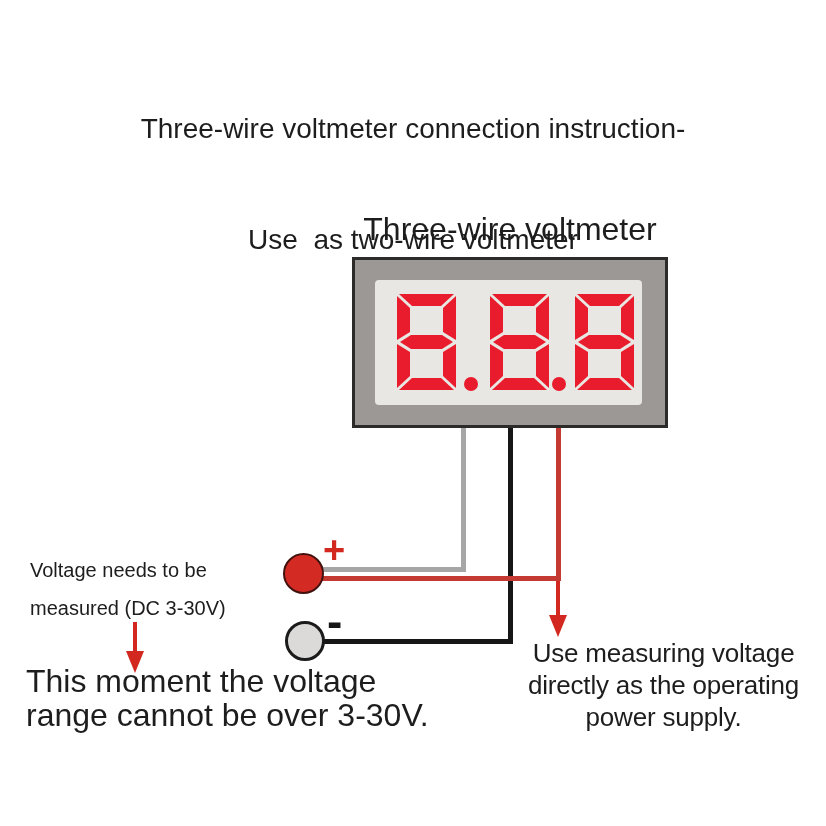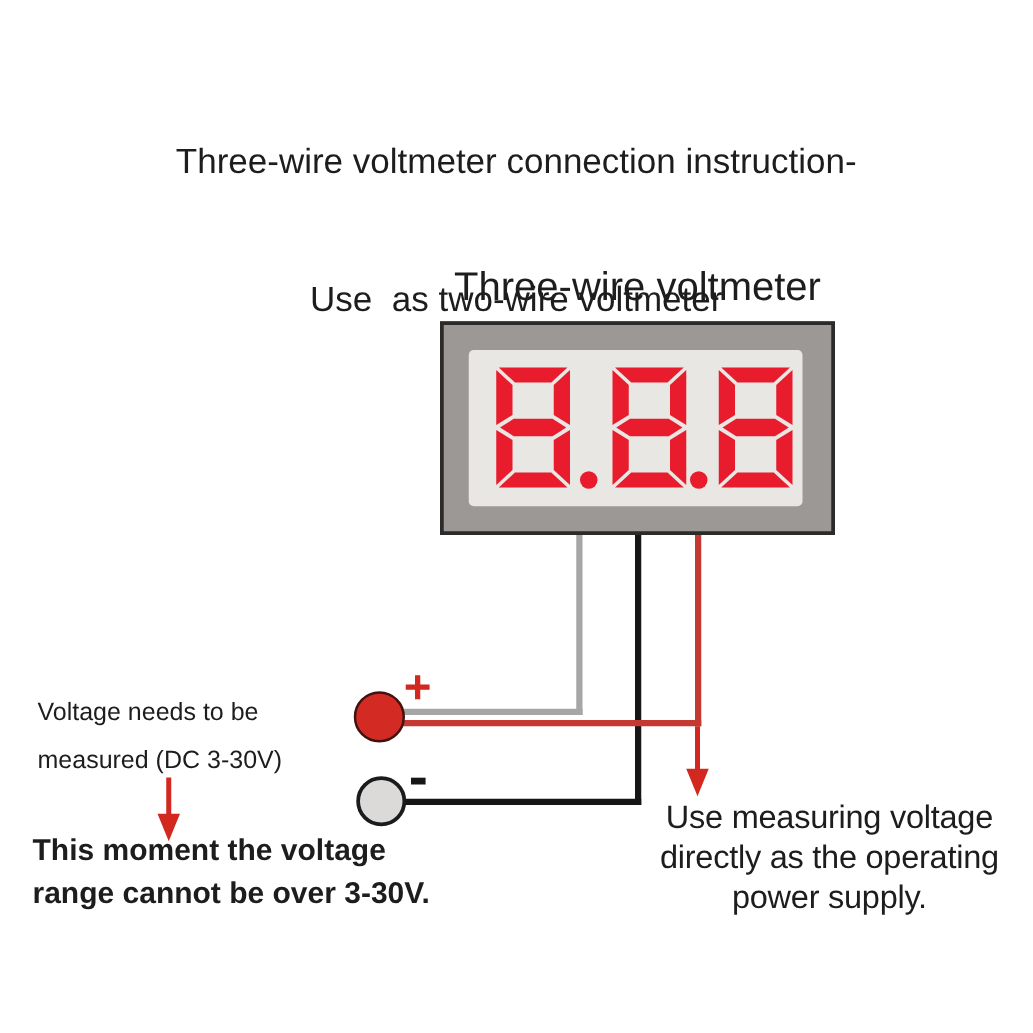--- a/index.html
+++ b/index.html
@@ -37,21 +37,21 @@
   .ar-right-head{left:549px;top:615px;}
   
   .terminal{border-radius:50%;}
   .t-pos{left:283px;top:553px;width:37px;height:37px;background:#d42a24;border:2px solid #43120e;}
   .t-neg{left:285px;top:621px;width:34px;height:34px;background:#dbdad8;border:3px solid #1b1b1b;}
   .t-pos-label{left:323px;top:530px;font-size:38px;line-height:40px;font-weight:bold;color:#d2281f;}
   .t-neg-label{left:327px;top:598px;font-size:46px;line-height:46px;font-weight:bold;color:#161616;}
   
   .note{white-space:pre-wrap;color:#1d1d1d;}
   .note-measure{left:30px;top:551px;font-size:20px;line-height:38px;}
-  .note-warning{left:26px;top:664px;font-size:24px;line-height:34px;font-weight:bold;}
+  .note-warning{left:26px;top:664px;font-size:32px;line-height:34px;}
   .note-power{left:528px;top:637px;font-size:26px;line-height:32px;letter-spacing:-0.2px;text-align:center;}
 </style>
 </head>
 <body>
 
 <div class="stage">
 
   <div class="abs title">
     <div>Three-wire voltmeter connection instruction-</div>
     <div>Use  as two-wire voltmeter</div>

